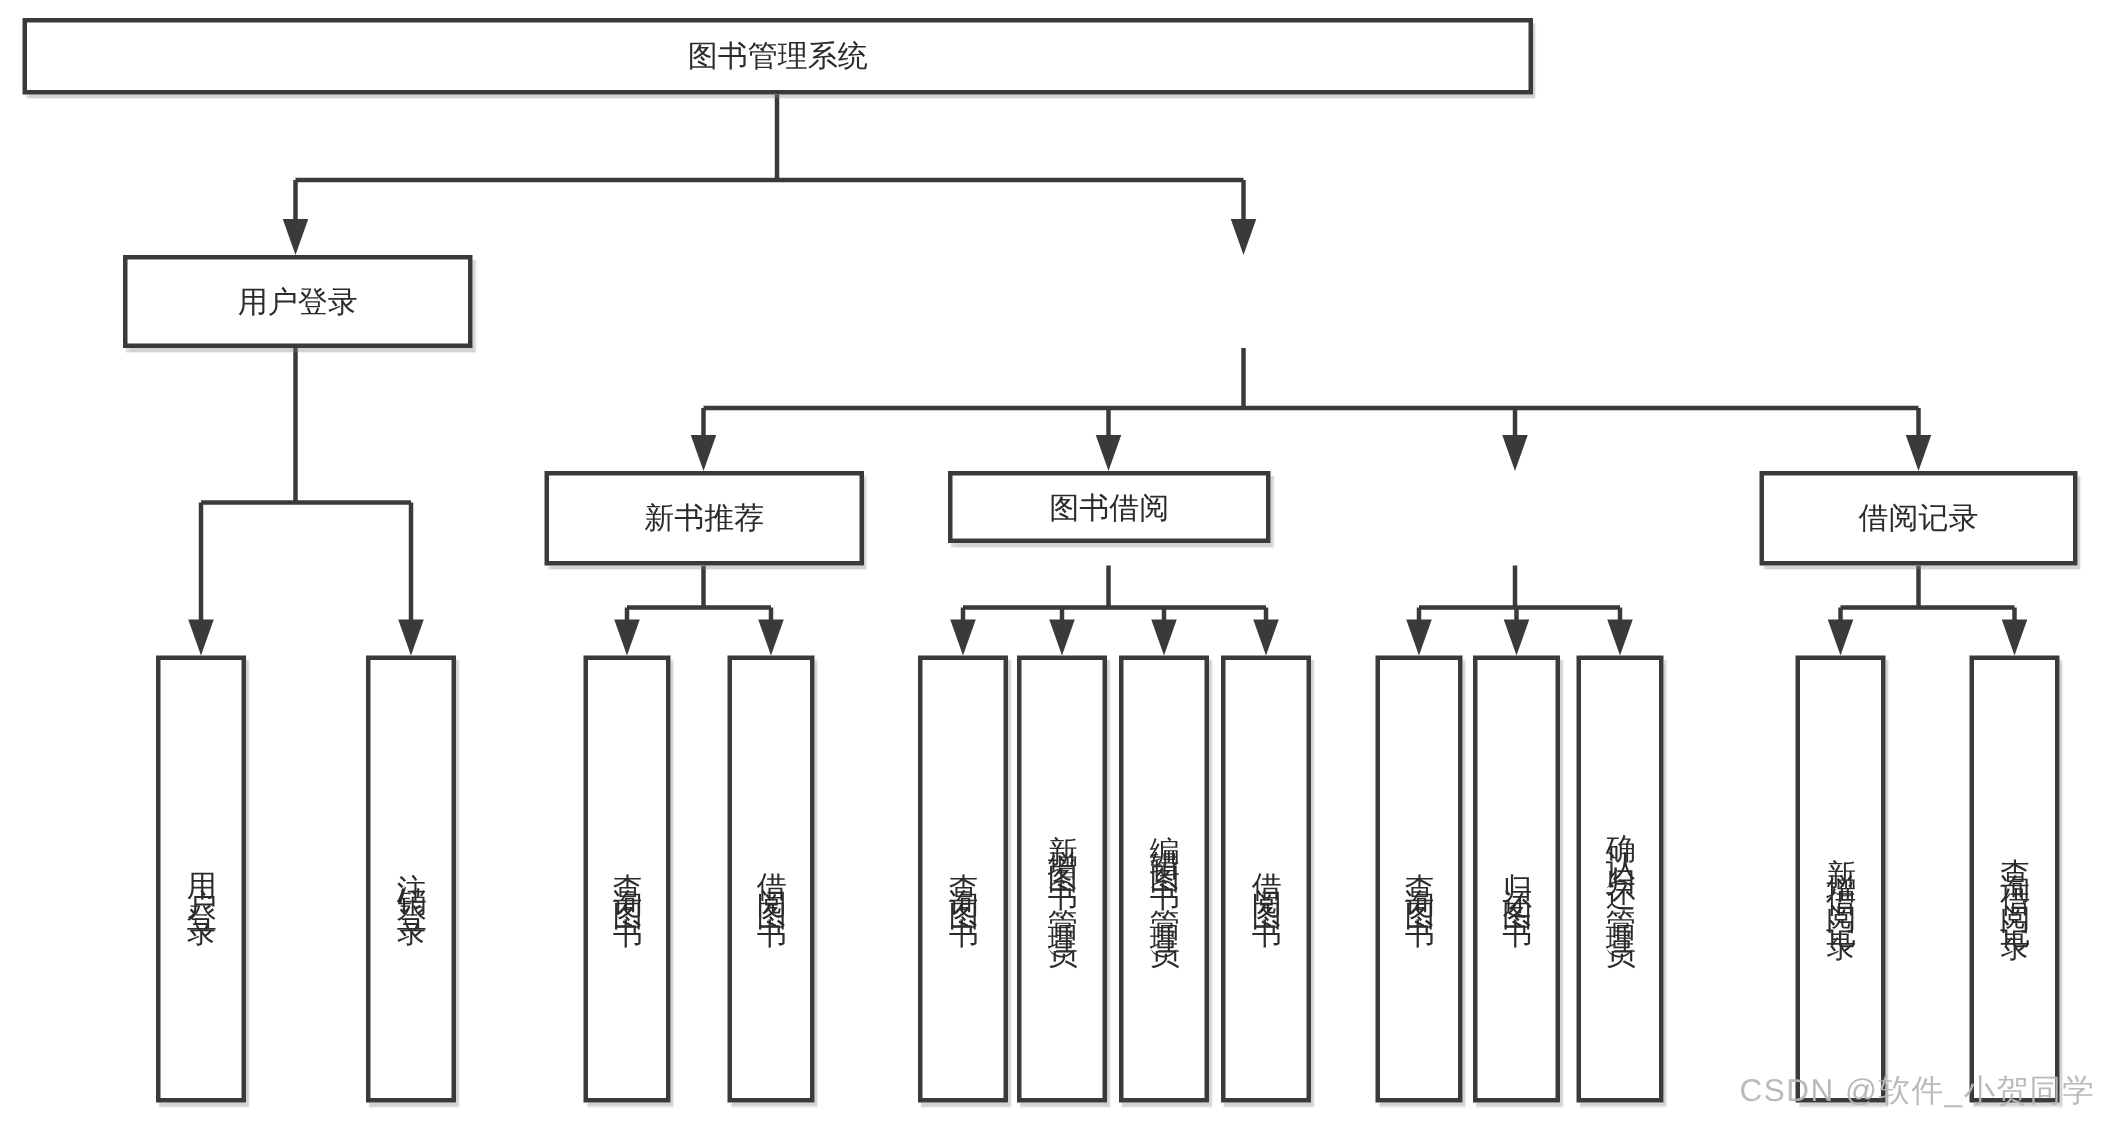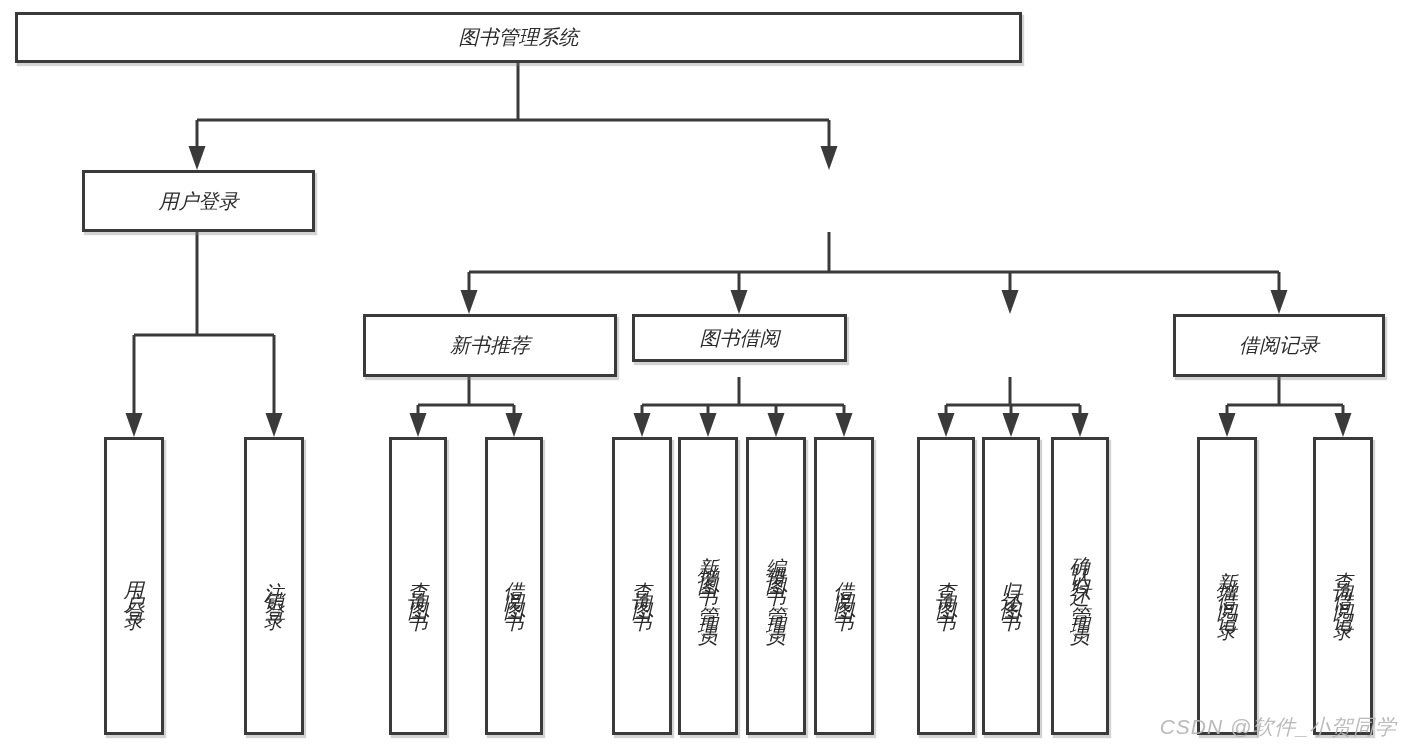--- a/index.html
+++ b/index.html
@@ -7,21 +7,20 @@
     padding: 0;
     background: #ffffff;
     font-family: "Liberation Sans", "DejaVu Sans", sans-serif;
   }
   .stage {
     position: relative;
     width: 1405px;
     height: 747px;
     background: #ffffff;
     overflow: hidden;
-    font-style: italic;
   }
   .connectors {
     position: absolute;
     left: 0; top: 0;
     width: 1405px;
     height: 747px;
     pointer-events: none;
   }
   .node {
     position: absolute;
@@ -128,21 +127,21 @@
   </svg>
 
   <div class="node" style="left:15px; top:12px; width:1007px; height:51px;">
     <span>图书管理系统</span>
   </div>
 
   <div class="node" style="left:82px; top:170px; width:233px; height:62px;">
     <span>用户登录</span>
   </div>
 
-  <div class="node" style="left:363px; top:314px; width:254px; height:63px;justify-content:center;">
+  <div class="node" style="left:363px; top:314px; width:213px; height:63px;justify-content:center;">
     <span>新书推荐</span>
   </div>
   <div class="node" style="left:632px; top:314px; width:215px; height:48px;">
     <span>图书借阅</span>
   </div>
   <div class="node" style="left:1173px; top:314px; width:212px; height:63px;">
     <span>借阅记录</span>
   </div>
 
   <div class="node" style="left:104px; top:437px; width:60px; height:298px;">

